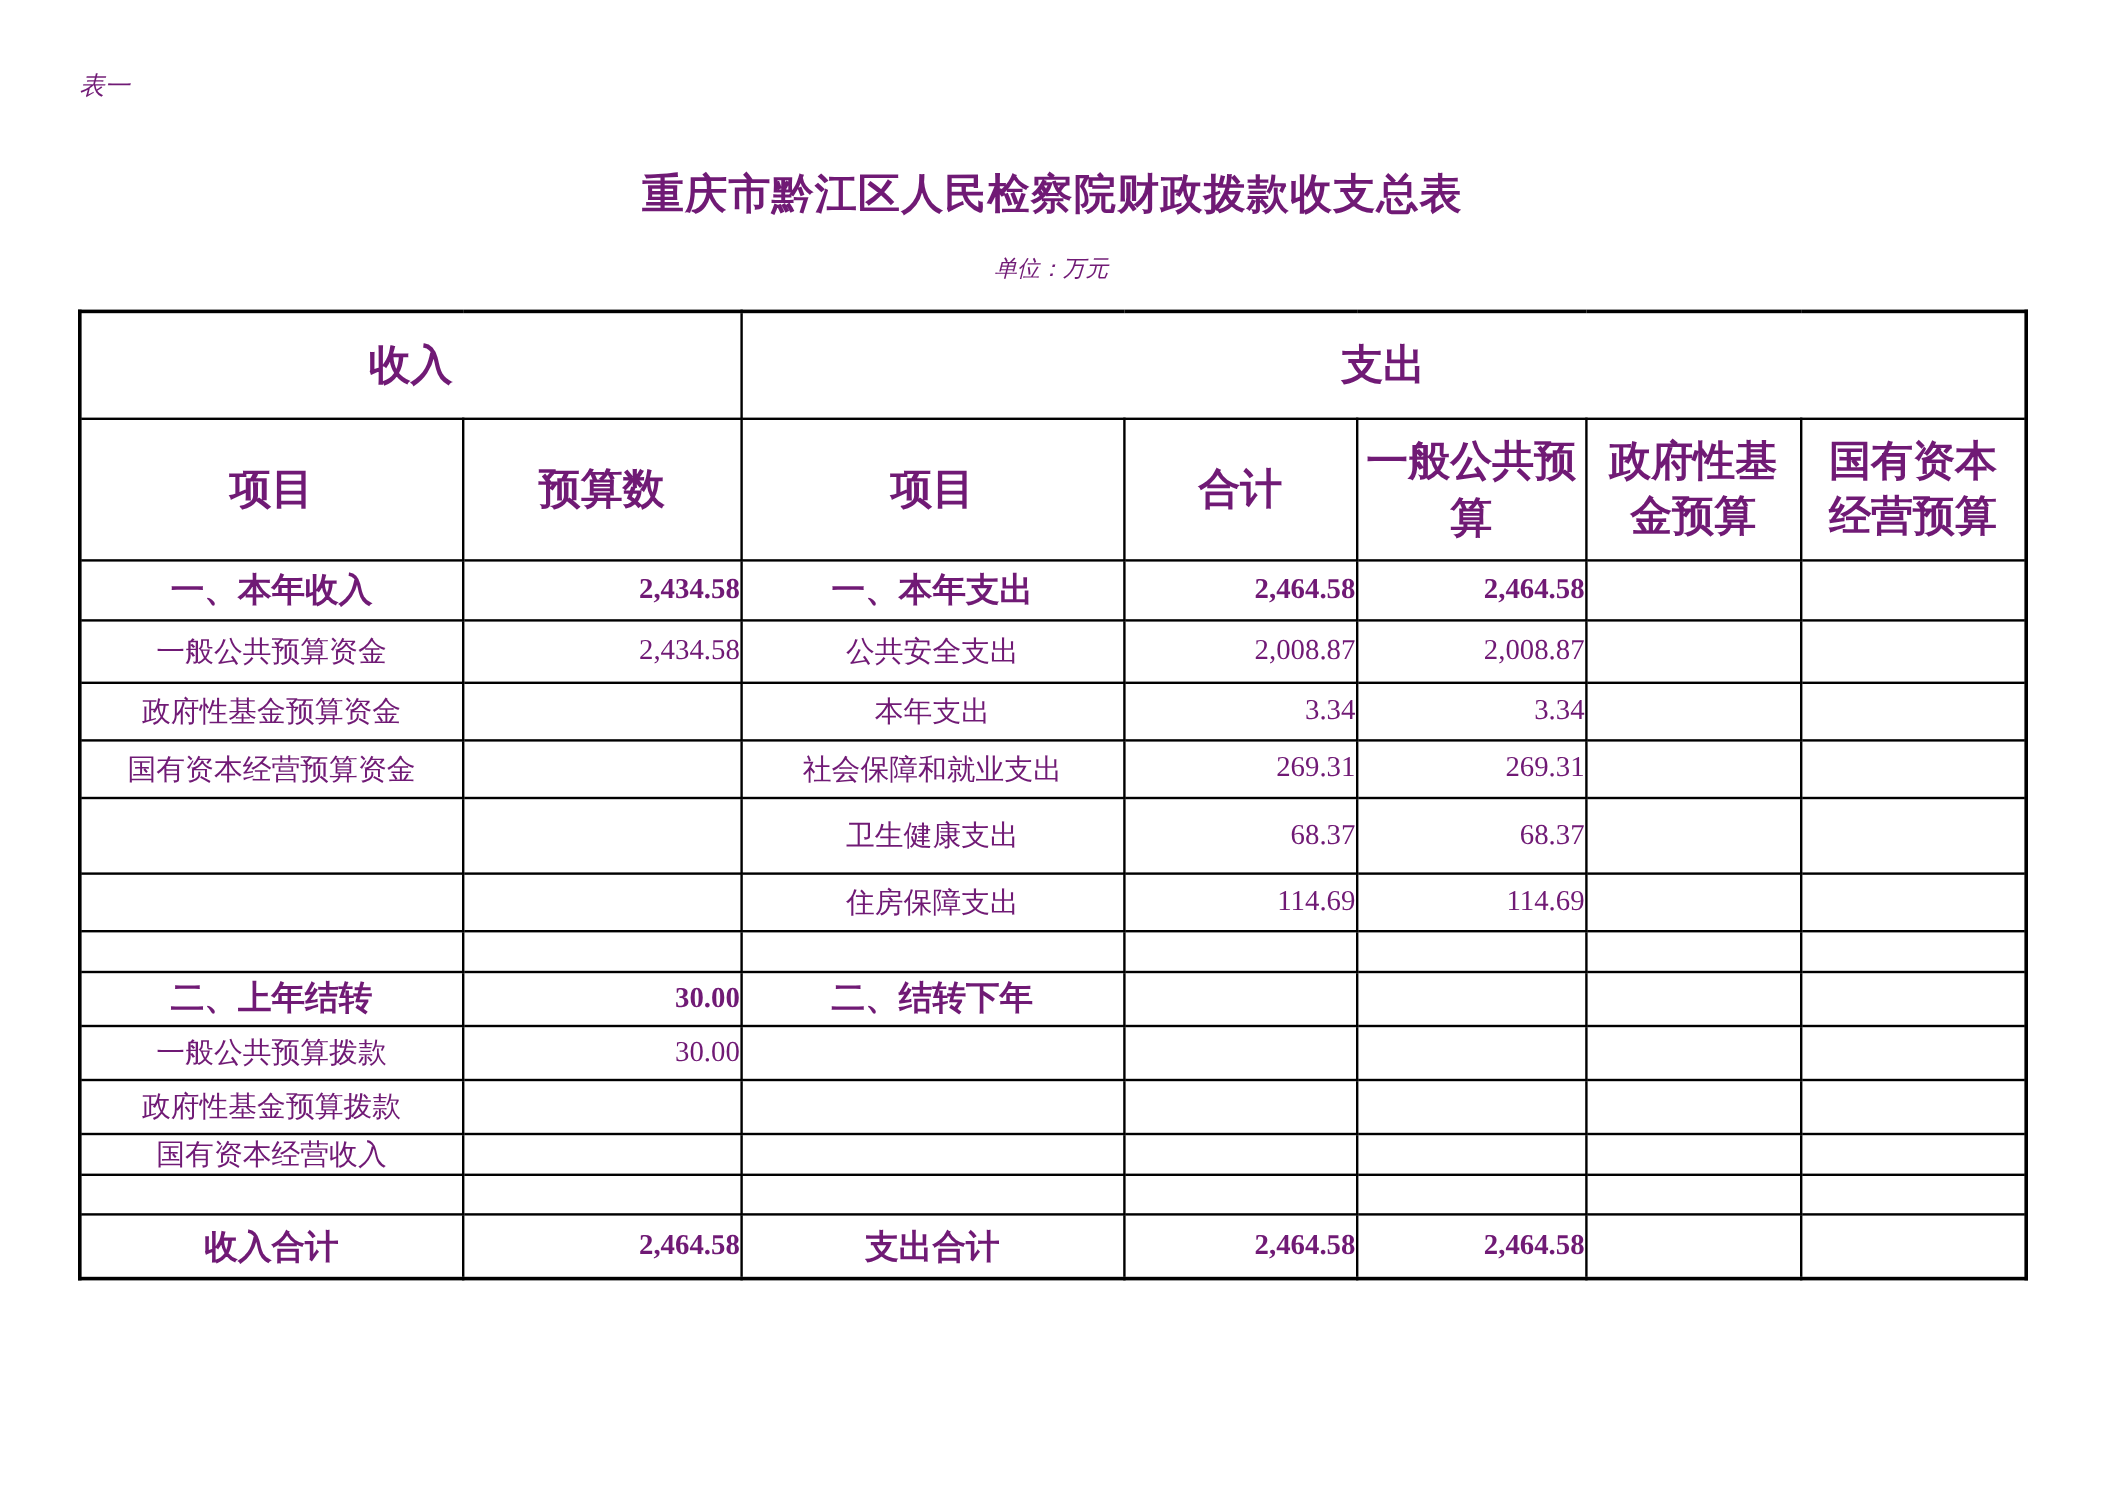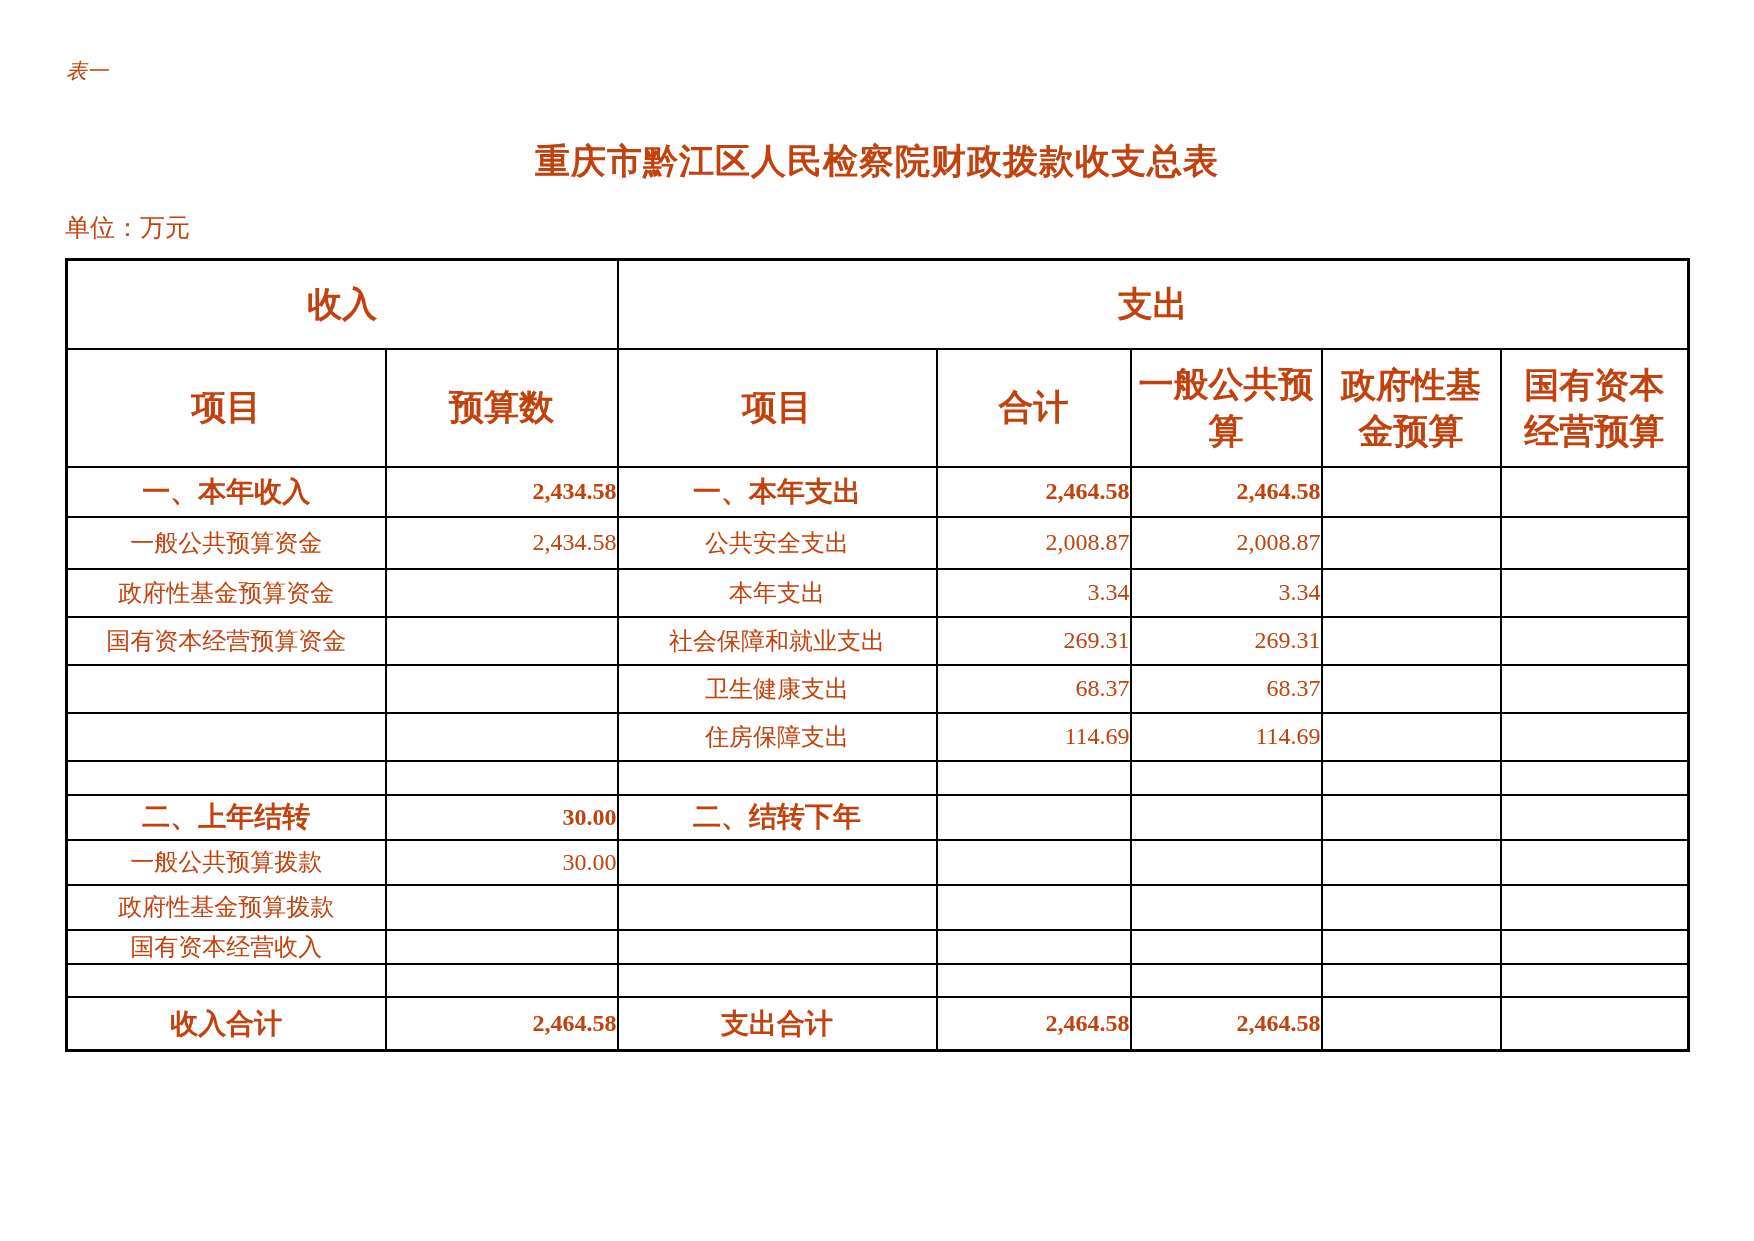--- a/index.html
+++ b/index.html
@@ -1,34 +1,34 @@
 <!DOCTYPE html>
 <html><head>
 <meta charset="utf-8">
 <style>
   html,body{margin:0;padding:0;background:#ffffff;}
   .page{
     position:relative;
     width:1754px;height:1241px;
-    background:#ffffff;color:#c2410c;
+    background:#ffffff;color:#701a75;
     font-family:"Liberation Serif", serif;
     overflow:hidden;
   }
   .table-label{
     position:absolute;left:66px;top:57px;
     font-size:21px;font-style:italic;
   }
   .title{
     position:absolute;left:0;top:138px;width:1754px;
     margin:0;text-align:center;
     font-size:35px;font-weight:bold;letter-spacing:1px;
   }
   .unit{
     position:absolute;left:65px;top:211px;width:1622px;
-    text-align:left;font-size:25px;
+    text-align:center;font-size:19px;font-style:italic;
   }
   table.budget{
     position:absolute;left:65px;top:258px;
     width:1622px;
     border-collapse:collapse;table-layout:fixed;
     border:3px solid #000;
   }
   table.budget td{
     border:2px solid #000;
     padding:0;vertical-align:middle;overflow:hidden;
@@ -124,21 +124,21 @@
     <tr style="height:48px">
       <td class="it">国有资本经营预算资金</td>
       <td class="num"></td>
       <td class="it">社会保障和就业支出</td>
       <td class="num">269.31</td>
       <td class="num">269.31</td>
       <td class="num"></td>
       <td class="num"></td>
     </tr>
 
-    <tr style="height:48px">
+    <tr style="height:63px">
       <td class="it"></td>
       <td class="num"></td>
       <td class="it">卫生健康支出</td>
       <td class="num">68.37</td>
       <td class="num">68.37</td>
       <td class="num"></td>
       <td class="num"></td>
     </tr>
 
     <tr style="height:48px">

